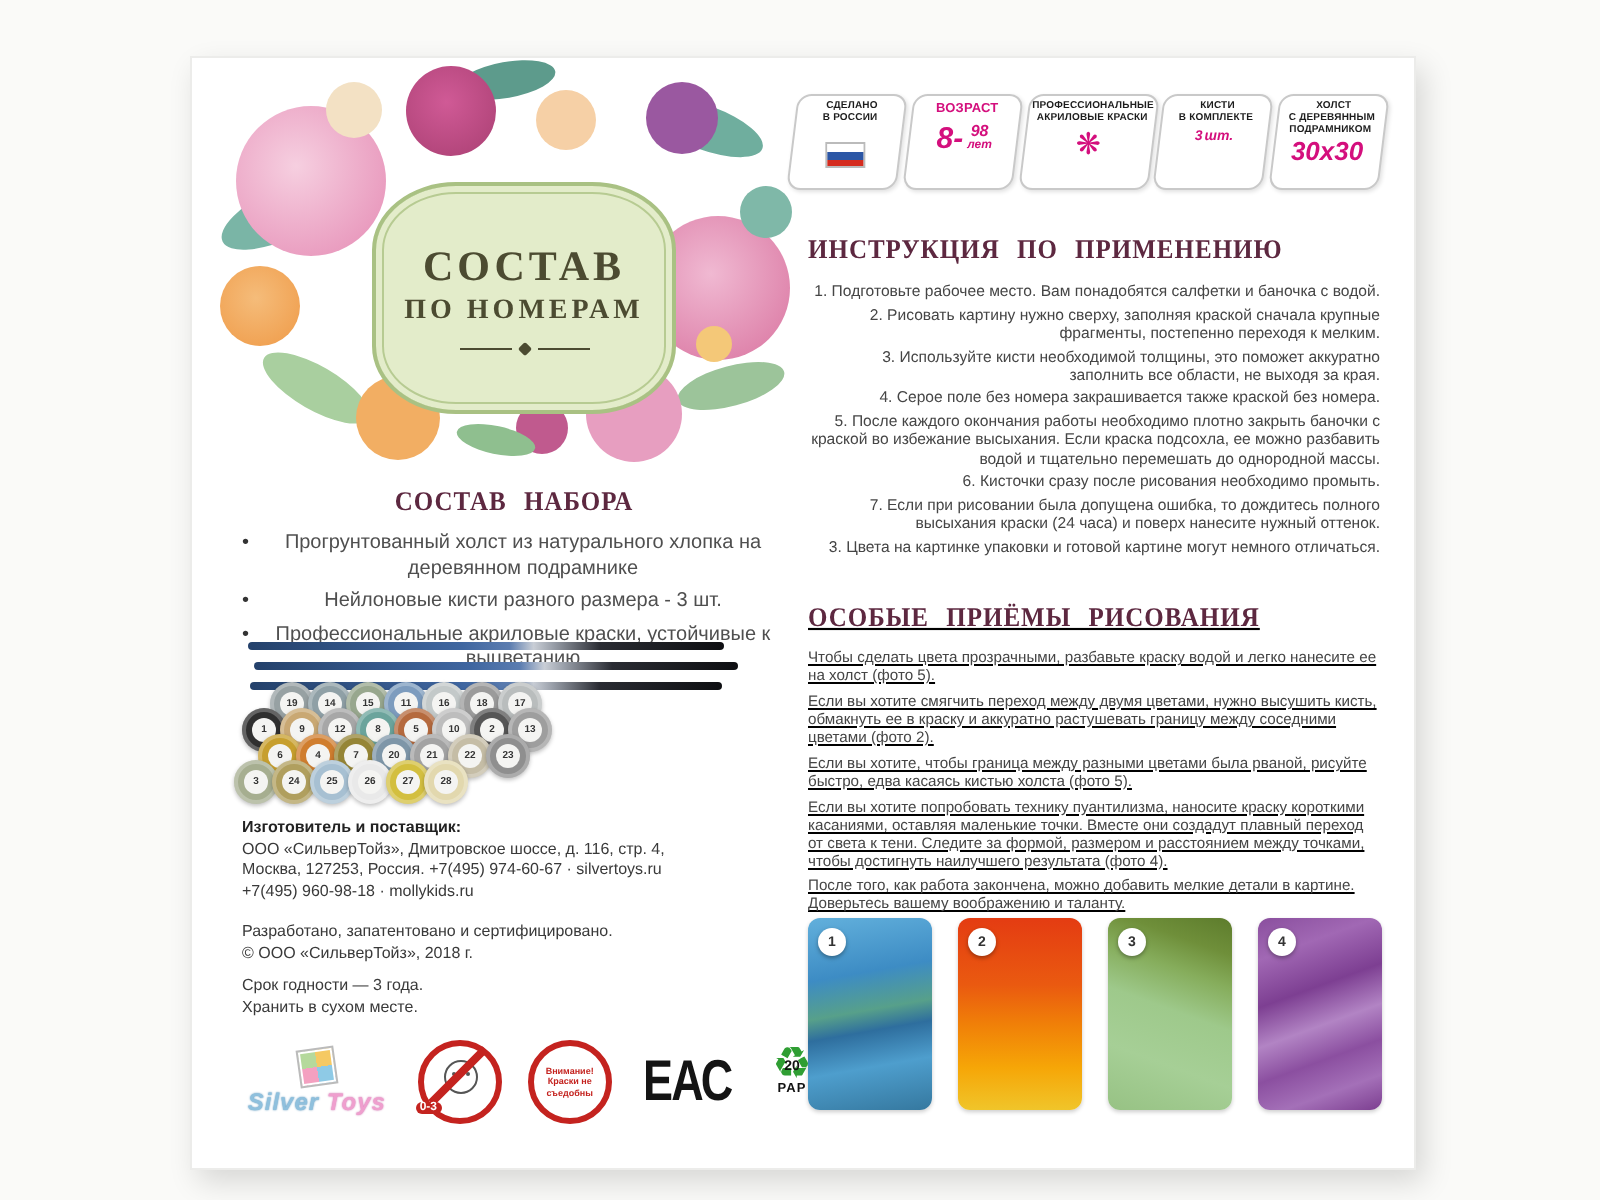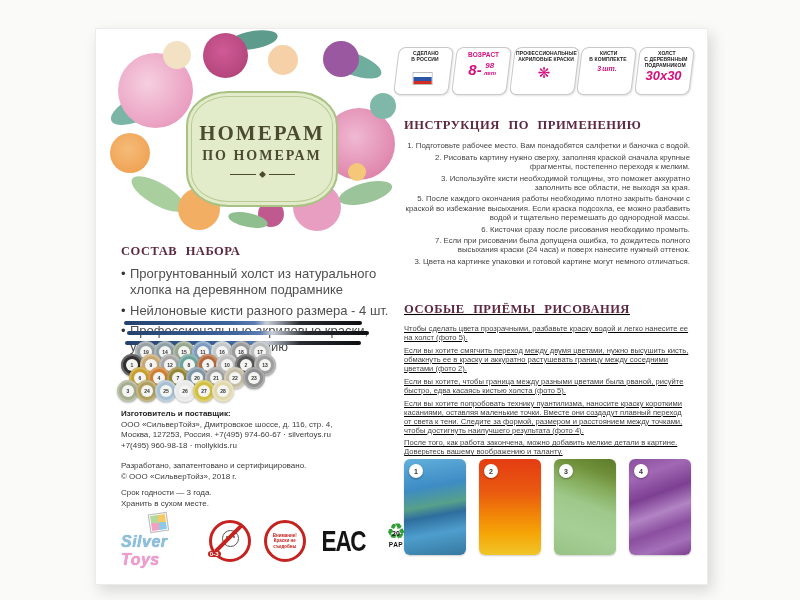--- a/index.html
+++ b/index.html
@@ -45,44 +45,44 @@
   .body-list{margin:0;padding:0;list-style:none;text-align:right;}
   .body-list li{font-size:7.8px;line-height:1.18;color:#454545;margin-bottom:2.5px;}
   .tech-p div.p{font-size:7.6px;line-height:1.18;color:#454545;margin-bottom:4px;}
   
   .swatches{position:absolute;left:308px;top:430px;width:290px;display:flex;gap:13px;}
   .swatch{width:62px;height:96px;border-radius:6px;position:relative;box-shadow:0 1px 2px rgba(0,0,0,.2);}
   .swatch .num{position:absolute;left:5px;top:5px;width:14px;height:14px;border-radius:50%;background:#fff;
     box-shadow:0 1px 2px rgba(0,0,0,.35);font-size:7px;font-weight:bold;color:#333;
     display:flex;align-items:center;justify-content:center;}
   
-  .col-left{position:absolute;left:25px;width:272px;}
+  .col-left{position:absolute;left:25px;width:272px;text-align:center;}
   .bullets{margin:4px 0 0;padding:0;list-style:none;}
-  .bullets li{font-size:13px;line-height:1.25;color:#4f4f4f;margin-bottom:4px;padding-left:9px;position:relative;}
+  .bullets li{font-size:10px;line-height:1.25;color:#4f4f4f;margin-bottom:4px;padding-left:9px;position:relative;}
   .bullets li::before{content:"•";position:absolute;left:0;top:0;color:#333;}
   .brushes{position:absolute;left:28px;top:292px;width:240px;}
   .brush{height:3.5px;border-radius:2px;margin-bottom:6.5px;
     background:linear-gradient(90deg,#24416b 0%,#3f66a0 45%,#5c7db0 55%,#c9ced6 60%,#9aa0aa 64%,#2a2c33 74%,#0e0f12 100%);}
   .pots{position:absolute;left:22px;top:312px;}
   .pots-row{display:flex;position:relative;}
   .pot{width:22px;height:22px;border-radius:50%;margin-left:-3px;position:relative;
     box-shadow:inset 0 0 0 2px rgba(255,255,255,.25), 0 1px 2px rgba(0,0,0,.25);
     display:flex;align-items:center;justify-content:center;}
   .pot i{width:12px;height:12px;border-radius:50%;background:#f4f4f2;font-style:normal;
     display:flex;align-items:center;justify-content:center;}
   .pot b{font-size:5px;color:#333;font-weight:bold;}
   .man{position:absolute;left:25px;width:280px;font-size:8px;line-height:1.32;color:#3a3a3a;}
   .man .bold{font-weight:bold;color:#222;}
   
   .marks{position:absolute;left:25px;top:484px;width:290px;height:56px;display:flex;align-items:center;gap:13px;}
   .brand{display:flex;flex-direction:column;align-items:center;width:86px;}
   .cube{width:17px;height:17px;transform:rotate(-8deg);border:1px solid #bbb;margin-bottom:1px;
     background:conic-gradient(#f5c963 0 25%,#8ecae6 0 50%,#f4a0c0 0 75%,#b5d99c 0 100%);
     box-shadow:inset 0 0 0 1px #fff;}
-  .brand-text{font-weight:bold;font-style:italic;font-size:16px;letter-spacing:.5px;}
+  .brand-text{font-weight:bold;font-style:italic;font-size:12px;letter-spacing:.5px;}
   .brand-text .s{color:#8fc0dd;text-shadow:0 0 1px #5590b8;}
   .brand-text .t{color:#ef9fce;text-shadow:0 0 1px #c868a8;}
   .sign{width:36px;height:36px;border-radius:50%;border:3.5px solid #c4231f;position:relative;background:#fff;flex:none;}
   .sign .slash{position:absolute;left:-2px;top:13px;width:38px;height:4px;background:#c4231f;transform:rotate(-45deg);}
   .babyface{position:absolute;left:10px;top:7px;width:15px;height:15px;border-radius:50%;border:1.5px solid #555;}
   .babyface::before,.babyface::after{content:"";position:absolute;top:5px;width:2px;height:2px;border-radius:50%;background:#555;}
   .babyface::before{left:3px;} .babyface::after{right:3px;}
   .age-tag{position:absolute;left:-4px;bottom:2px;background:#c4231f;color:#fff;font-size:6px;font-weight:bold;
     padding:0 2px;border-radius:3px;}
   .warn-txt{position:absolute;inset:0;display:flex;flex-direction:column;align-items:center;justify-content:center;}
@@ -112,21 +112,21 @@
     <span class="blob" style="left:2px;top:100px;width:40px;height:40px;background:radial-gradient(circle at 45% 40%,#f5bc7a,#ef9a47);"></span>
     <span class="blob" style="left:70px;top:155px;width:42px;height:42px;background:#f2ae63;"></span>
     <span class="blob" style="left:160px;top:12px;width:30px;height:30px;background:#f6d0a6;"></span>
     <span class="blob" style="left:55px;top:8px;width:28px;height:28px;background:#f3e1c4;"></span>
     <span class="blob" style="left:150px;top:168px;width:26px;height:26px;background:#c05a8e;"></span>
     <span class="blob" style="left:262px;top:60px;width:26px;height:26px;background:#7fb8a8;"></span>
     <span class="blob" style="left:120px;top:180px;width:40px;height:14px;background:#8fbf8f;transform:rotate(12deg);"></span>
     <span class="blob" style="left:240px;top:130px;width:18px;height:18px;background:#f4c878;"></span>
 
     <div class="title-badge">
-      <div class="title-l1">НОМЕРАМ</div>
+      <div class="title-l1">СОСТАВ</div>
       <div class="title-l2">ПО НОМЕРАМ</div>
       <div class="title-div">
           <span class="bar"></span>
           <span class="dia"></span>
           <span class="bar"></span>
         </div>
     </div>
   </div>
 
   <div class="badges">
@@ -171,20 +171,21 @@
     </div>
   </div>
 
   <div class="col-right instr" style="position:absolute;top:88px;">
     <div class="h-sec">ИНСТРУКЦИЯ ПО ПРИМЕНЕНИЮ</div>
     <ol class="body-list" style="margin-top:9px;">
 
     <li>1. Подготовьте рабочее место. Вам понадобятся салфетки и баночка с водой.</li>
         <li>2. Рисовать картину нужно сверху, заполняя краской сначала крупные фрагменты, постепенно переходя к мелким.</li>
         <li>3. Используйте кисти необходимой толщины, это поможет аккуратно заполнить все области, не выходя за края.</li>
+        <li>4. Серое поле без номера закрашивается также краской без номера.</li>
         <li>5. После каждого окончания работы необходимо плотно закрыть баночки с краской во избежание высыхания. Если краска подсохла, ее можно разбавить водой и тщательно перемешать до однородной массы.</li>
         <li>6. Кисточки сразу после рисования необходимо промыть.</li>
         <li>7. Если при рисовании была допущена ошибка, то дождитесь полного высыхания краски (24 часа) и поверх нанесите нужный оттенок.</li>
         <li>3. Цвета на картинке упаковки и готовой картине могут немного отличаться.</li>
       </ol>
   </div>
 
   <div class="col-right tech" style="position:absolute;top:272px;text-decoration:underline;">
     <div class="h-sec">ОСОБЫЕ ПРИЁМЫ РИСОВАНИЯ</div>
     <div class="tech-p" style="margin-top:9px;">
@@ -214,21 +215,21 @@
       <div class="swatch" style="background: linear-gradient(160deg, rgb(138, 79, 158) 0%, rgb(161, 104, 180) 18%, rgb(125, 63, 146) 38%, rgb(178, 132, 196) 55%, rgb(139, 79, 160) 70%, rgb(164, 112, 184) 85%, rgb(124, 62, 144) 100%);">
         <span class="num">4</span>
       </div>
     </div>
 
   <div class="col-left" style="position:absolute;top:214px;">
     <div class="h-sec">СОСТАВ НАБОРА</div>
     <ul class="bullets" style="margin-top:8px;">
 
     <li>Прогрунтованный холст из натурального хлопка на деревянном подрамнике</li>
-        <li>Нейлоновые кисти разного размера - 4 шт.</li>
+        <li>Нейлоновые кисти разного размера - 3 шт.</li>
         <li>Профессиональные акриловые краски, устойчивые к выцветанию</li>
       </ul>
   </div>
 
   <div class="brushes">
     <div class="brush" style="width:238px;"></div>
     <div class="brush" style="width:242px;margin-left:3px;"></div>
     <div class="brush" style="width:236px;margin-left:1px;"></div>
   </div>
 

